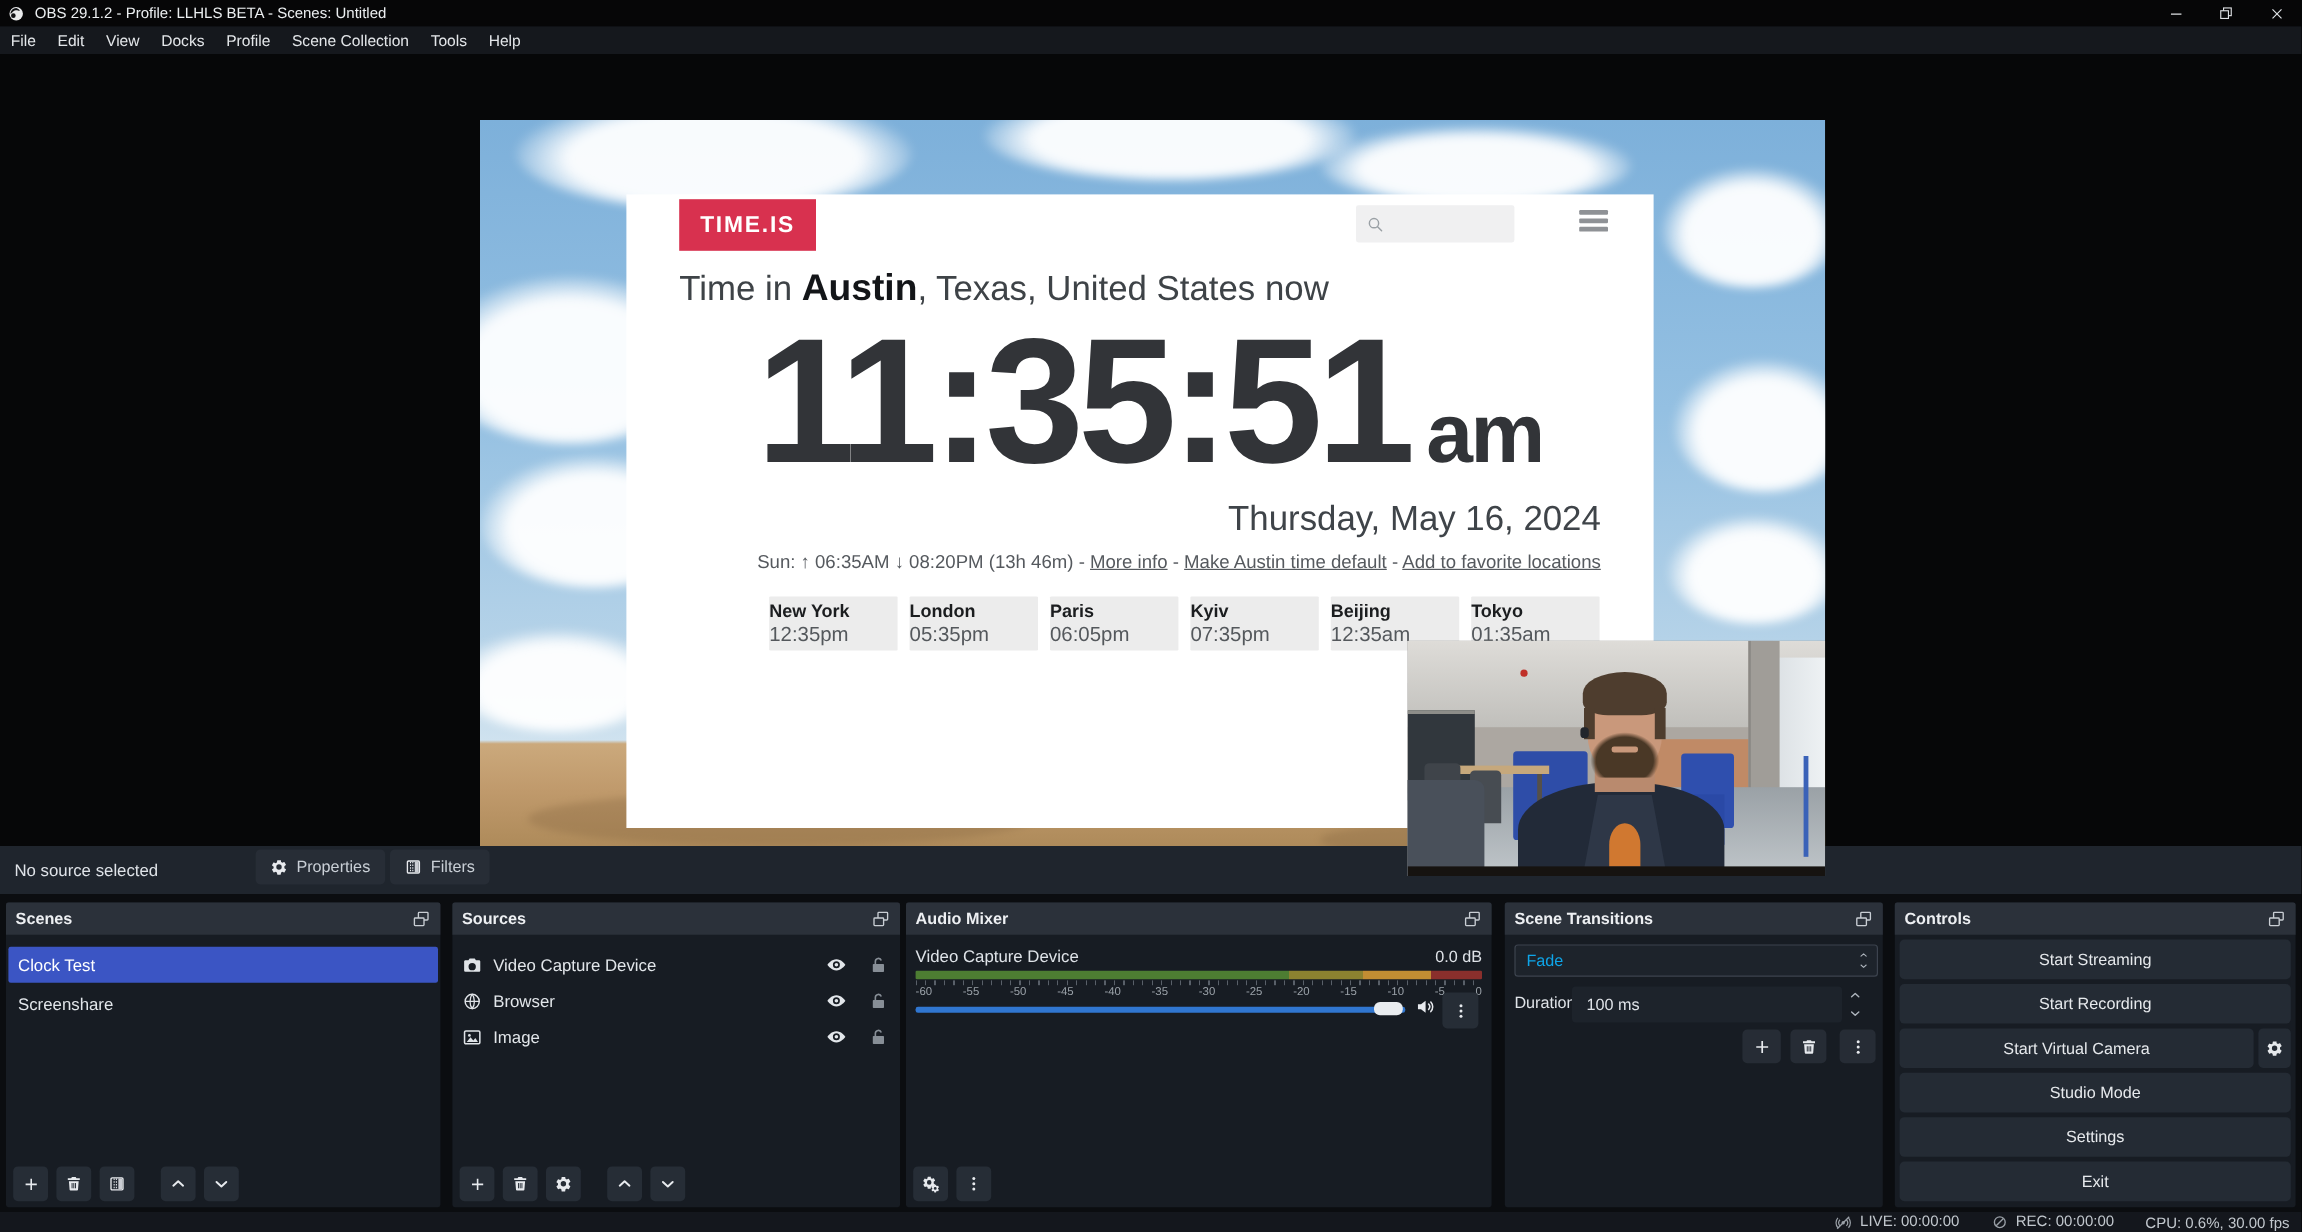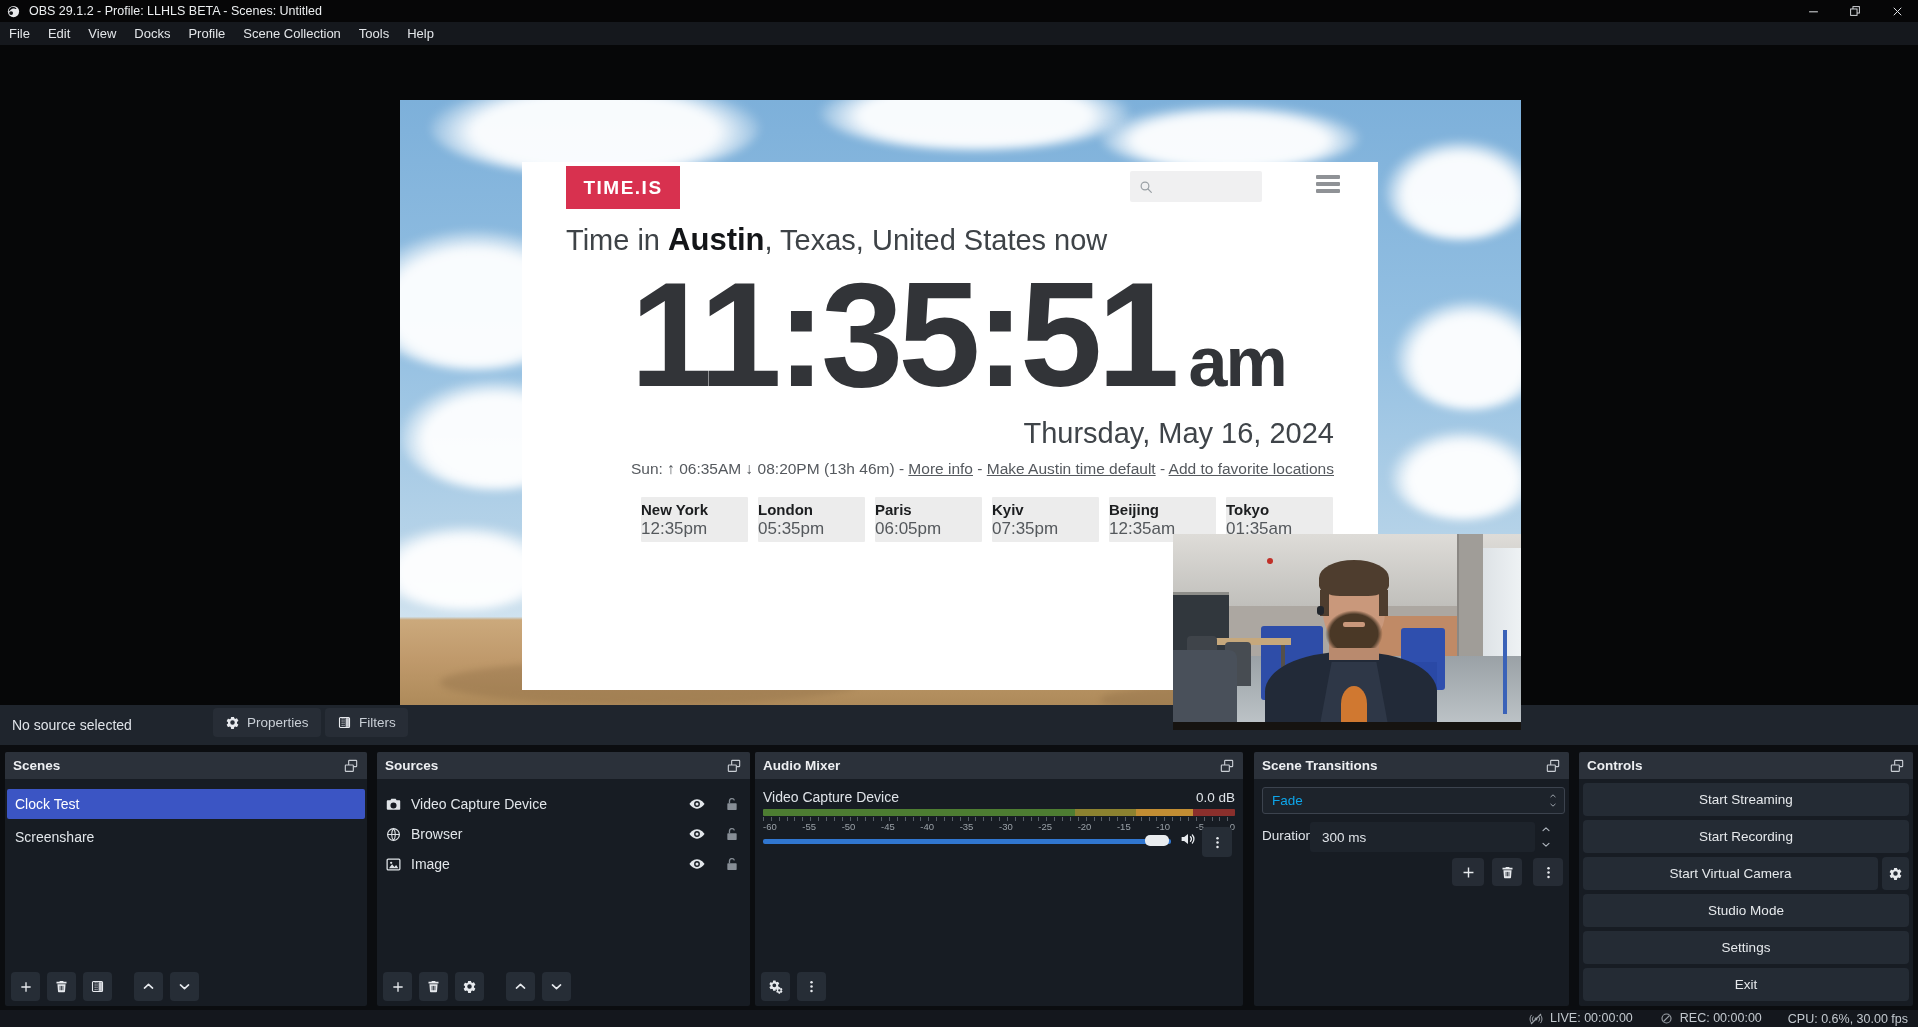--- a/index.html
+++ b/index.html
@@ -596,21 +596,21 @@
         <svg class="ic" width="10" height="8">
             <use href="#sy-chu"></use>
           </svg>
         <svg class="ic" width="10" height="8">
             <use href="#sy-chd"></use>
           </svg>
       </span>
     </div>
     <div class="durlabel">Duration</div>
     <div class="spinner">
-        <span>300 ms</span>
+        <span>100 ms</span>
       </div>
     <div class="spinchevs">
       <svg class="ic" width="12" height="11">
           <use href="#sy-chu"></use>
         </svg>
       <svg class="ic" width="12" height="11">
           <use href="#sy-chd"></use>
         </svg>
     </div>
     <div class="trbtn" style="left:198px;width:32px">

